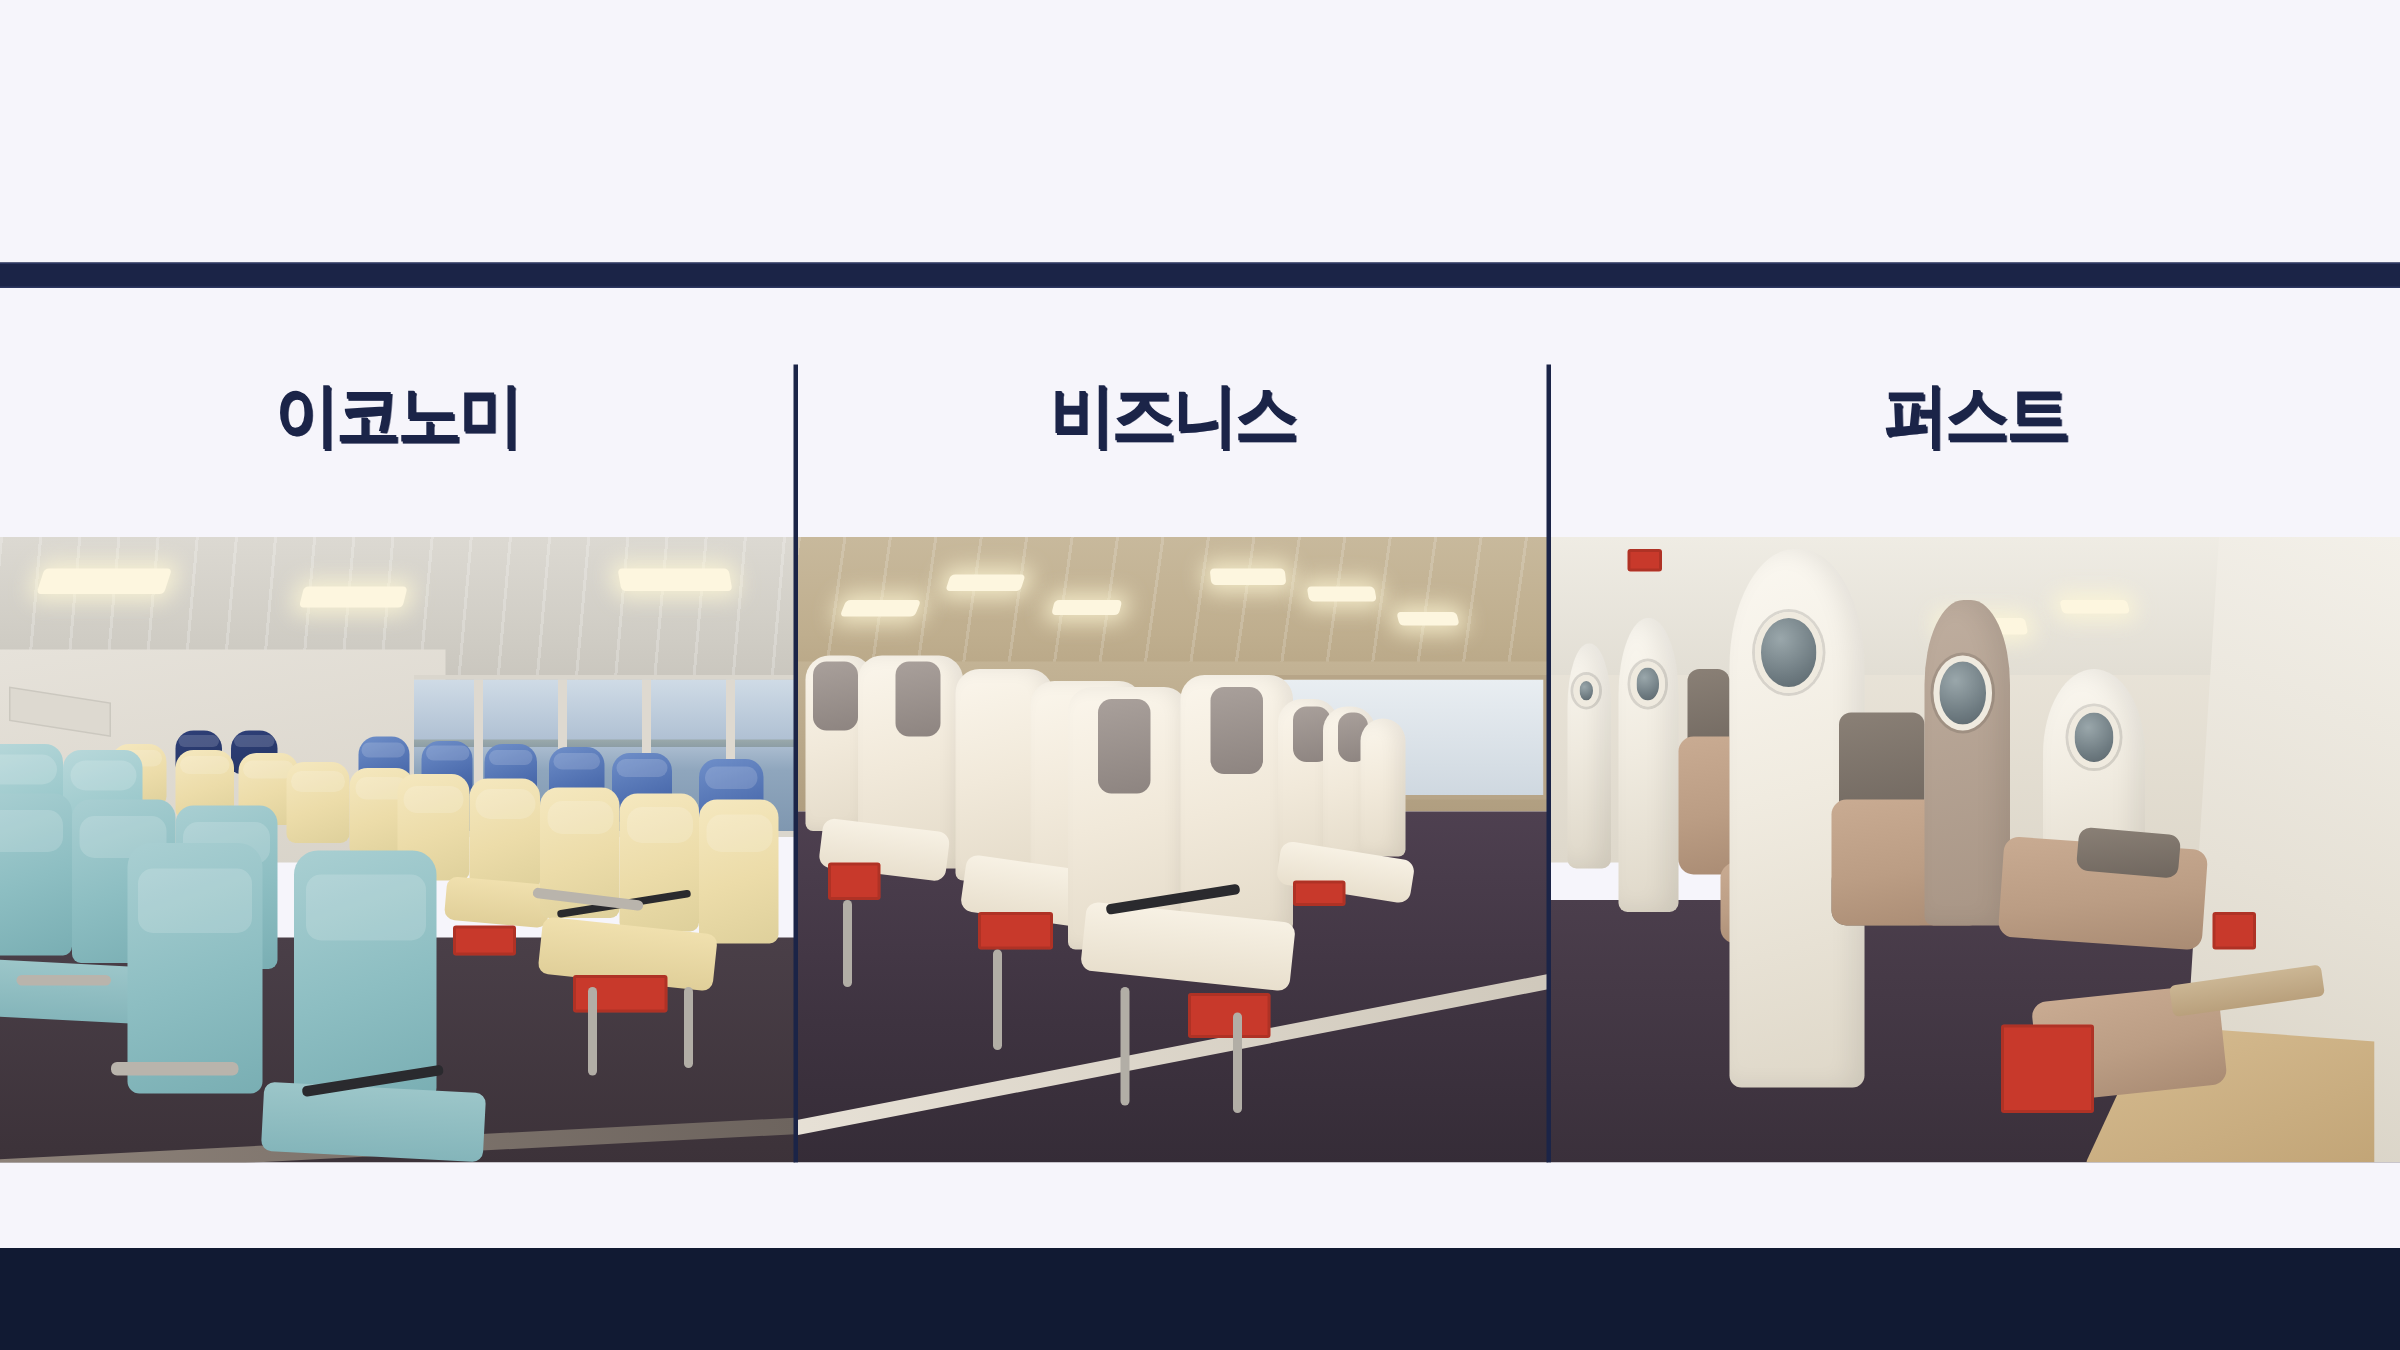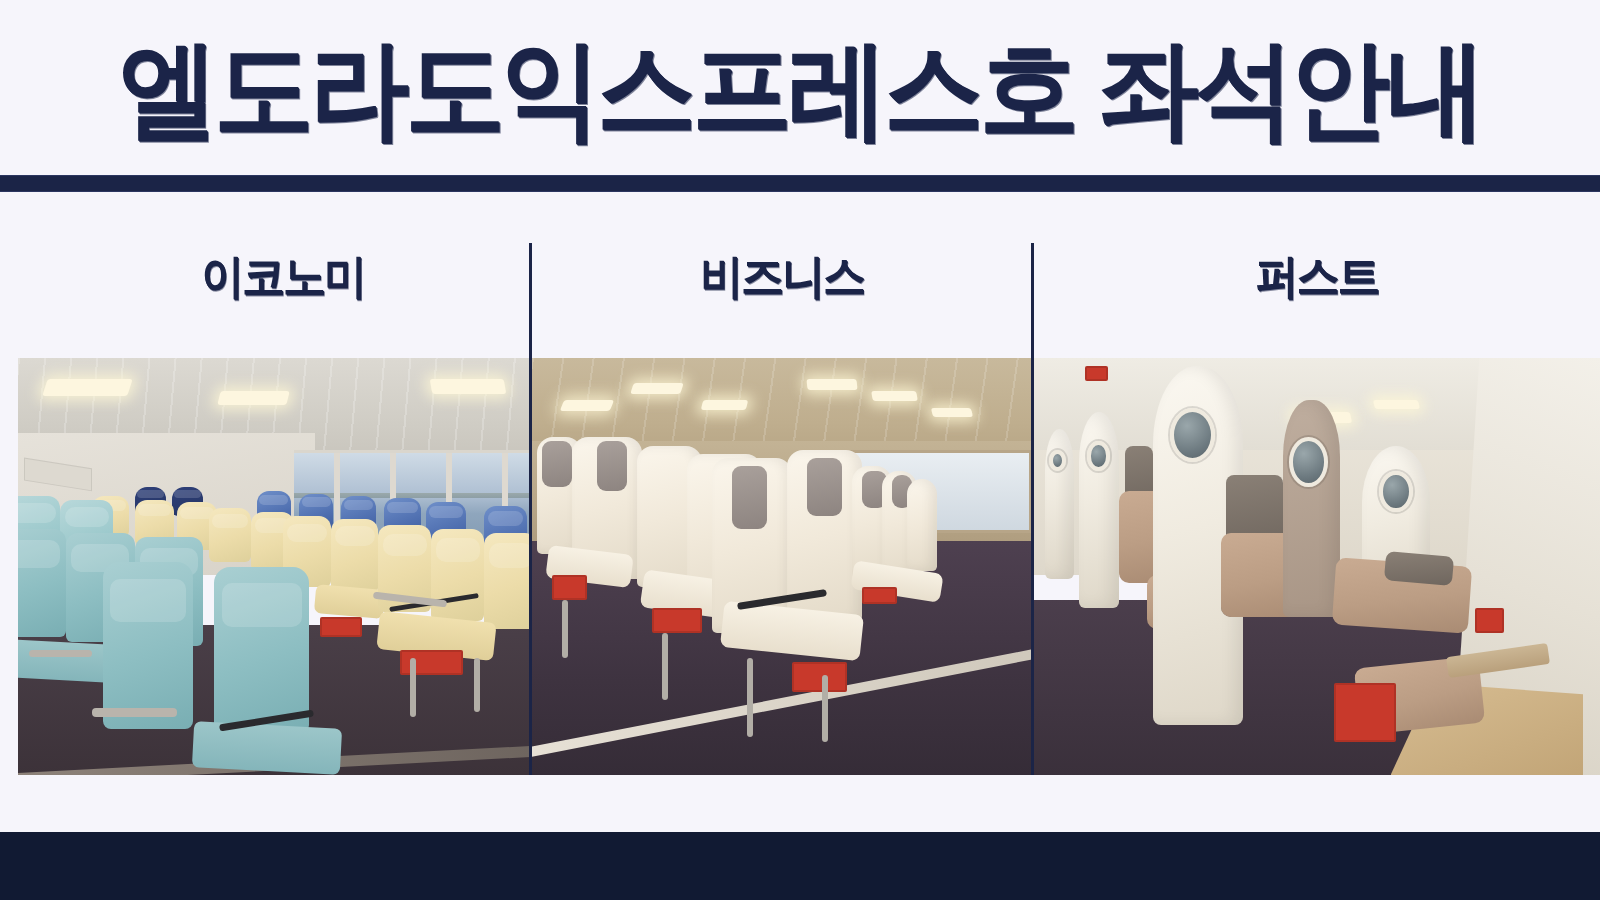--- a/index.html
+++ b/index.html
@@ -36,21 +36,21 @@
     border-bottom:1px solid #2c3660;
   }
 
   
   .band {
     position:absolute; left:0; top:192px; width:1600px; height:583px;
   }
   .col {
     position:absolute; top:0; height:583px;
   }
-  .col-economy  { left:18px;    width:530px; }
+  .col-economy  { left:0px;    width:530px; }
   .col-business { left:532px;  width:500px; }
   .col-first    { left:1034px; width:566px; }
 
   .col-label {
     position:absolute; left:0; top:58px; width:100%;
     text-align:center;
     font-size:46px;
     line-height:52px;
     font-weight:bold;
     letter-spacing:-2px;
@@ -245,23 +245,20 @@
   }
   .fst-shelf {
     position:absolute; background:linear-gradient(180deg,#cbb694,#b9a07c); border-radius:4px;
   }
 </style>
 </head>
 <body>
 
 <div class="page">
 
-  <div class="header">
-    <div class="title">엘도라도익스프레스호 좌석안내</div>
-  </div>
   <div class="header-rule"></div>
 
   <div class="band">
 
     <div class="col col-economy">
       <div class="col-label">이코노미</div>
       <div class="col-photo">
         <div class="scene">
           <div class="eco-ceiling">
             <div class="eco-ceil-grid"></div>

